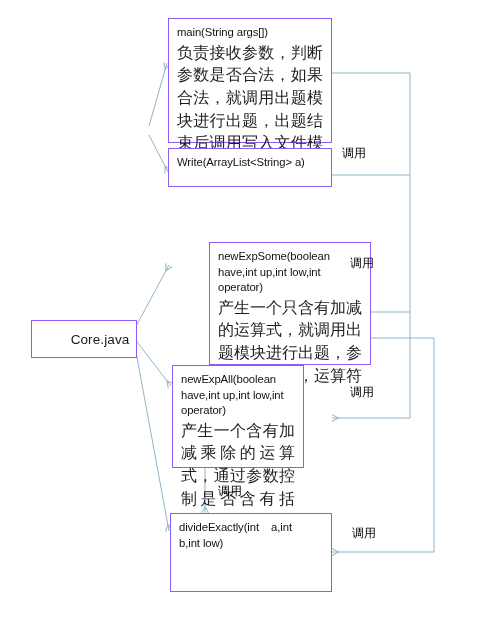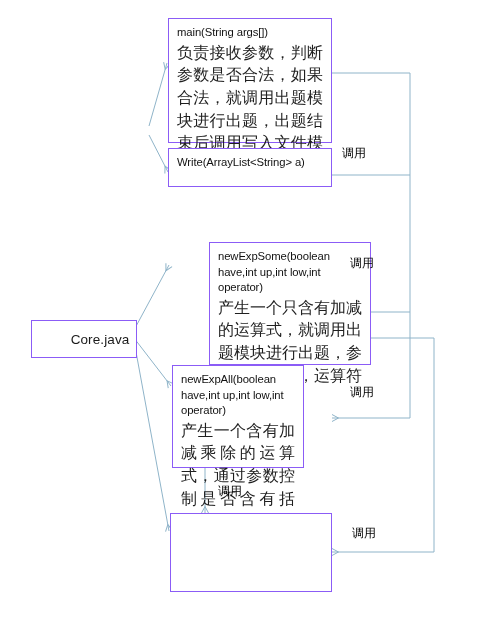--- a/index.html
+++ b/index.html
@@ -129,20 +129,21 @@
     <div class="sig">newExpSome(boolean  have,int up,int low,int operator)</div>
     <div class="desc">产生一个只含有加减的运算式，就调用出题模块进行出题，参数的上下界，运算符的个数。</div>
   </div>
 
   <div class="node detail-node" style="left:172px; top:365px; width:132px; height:103px;">
     <div class="sig">newExpAll(boolean       have,int up,int low,int operator)</div>
     <div class="desc">产生一个含有加减乘除的运算式，通过参数控制是否含有括号，负责将传入的，运算符的个数。</div>
   </div>
 
   <div class="node detail-node" style="left:170px; top:513px; width:162px; height:79px;">
+    <div class="sig">divideExactly(int    a,int    b,int low)</div>
   </div>
 
   <div class="edge-label" style="left:342px; top:145px;">调用</div>
 
   <div class="edge-label" style="left:350px; top:255px;">调用</div>
 
   <div class="edge-label" style="left:350px; top:384px;">调用</div>
 
   <div class="edge-label" style="left:218px; top:483px;">调用</div>
 

